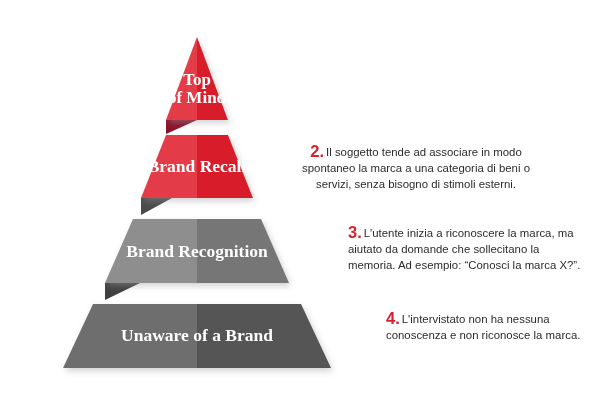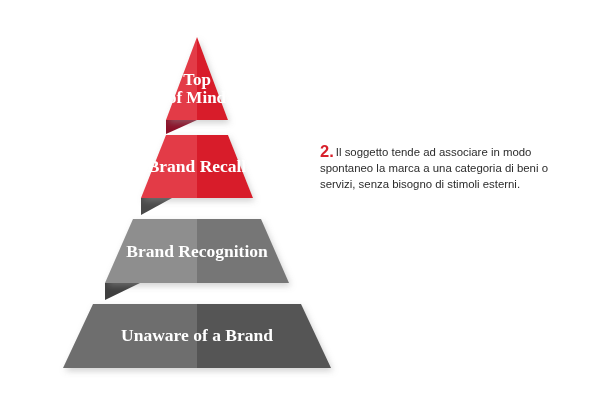--- a/index.html
+++ b/index.html
@@ -48,21 +48,21 @@
     color: #d8212c;
     font-weight: bold;
     font-size: 16.5px;
     line-height: 1;
     margin-right: 2px;
     vertical-align: -1px;
   }
   .note .body { }
 
   #note-1 { left: 272px; top: 60px;  width: 240px; }
-  #note-2 { left: 320px; top: 143px; width: 240px; }
+  #note-2 { left: 296px; top: 143px; width: 240px; text-align: center; }
   #note-3 { left: 348px; top: 224px; width: 238px; }
   #note-4 { left: 386px; top: 310px; width: 200px; }
 </style>
 </head>
 <body>
 
 <div id="stage">
 
   <svg id="pyramid-svg" viewBox="0 0 600 400">
     <defs>
@@ -98,15 +98,21 @@
     </g>
     <text class="tier-label tier-label-1" x="197" y="81">Top</text>
     <text class="tier-label tier-label-1" x="197" y="99">of Mind</text>
   </svg>
 
 
   <div class="note" id="note-2">
     <span class="num">2.</span><span class="body">Il soggetto tende ad associare in modo spontaneo la marca a una categoria di beni o servizi, senza bisogno di stimoli esterni.</span>
   </div>
 
+  <div class="note" id="note-3">
+    <span class="num">3.</span><span class="body">L'utente inizia a riconoscere la marca, ma aiutato da domande che sollecitano la memoria. Ad esempio: “Conosci la marca X?”.</span>
+  </div>
 
+  <div class="note" id="note-4">
+    <span class="num">4.</span><span class="body">L'intervistato non ha nessuna conoscenza e non riconosce la marca.</span>
+  </div>
 
 </div>
 
 </body></html>

